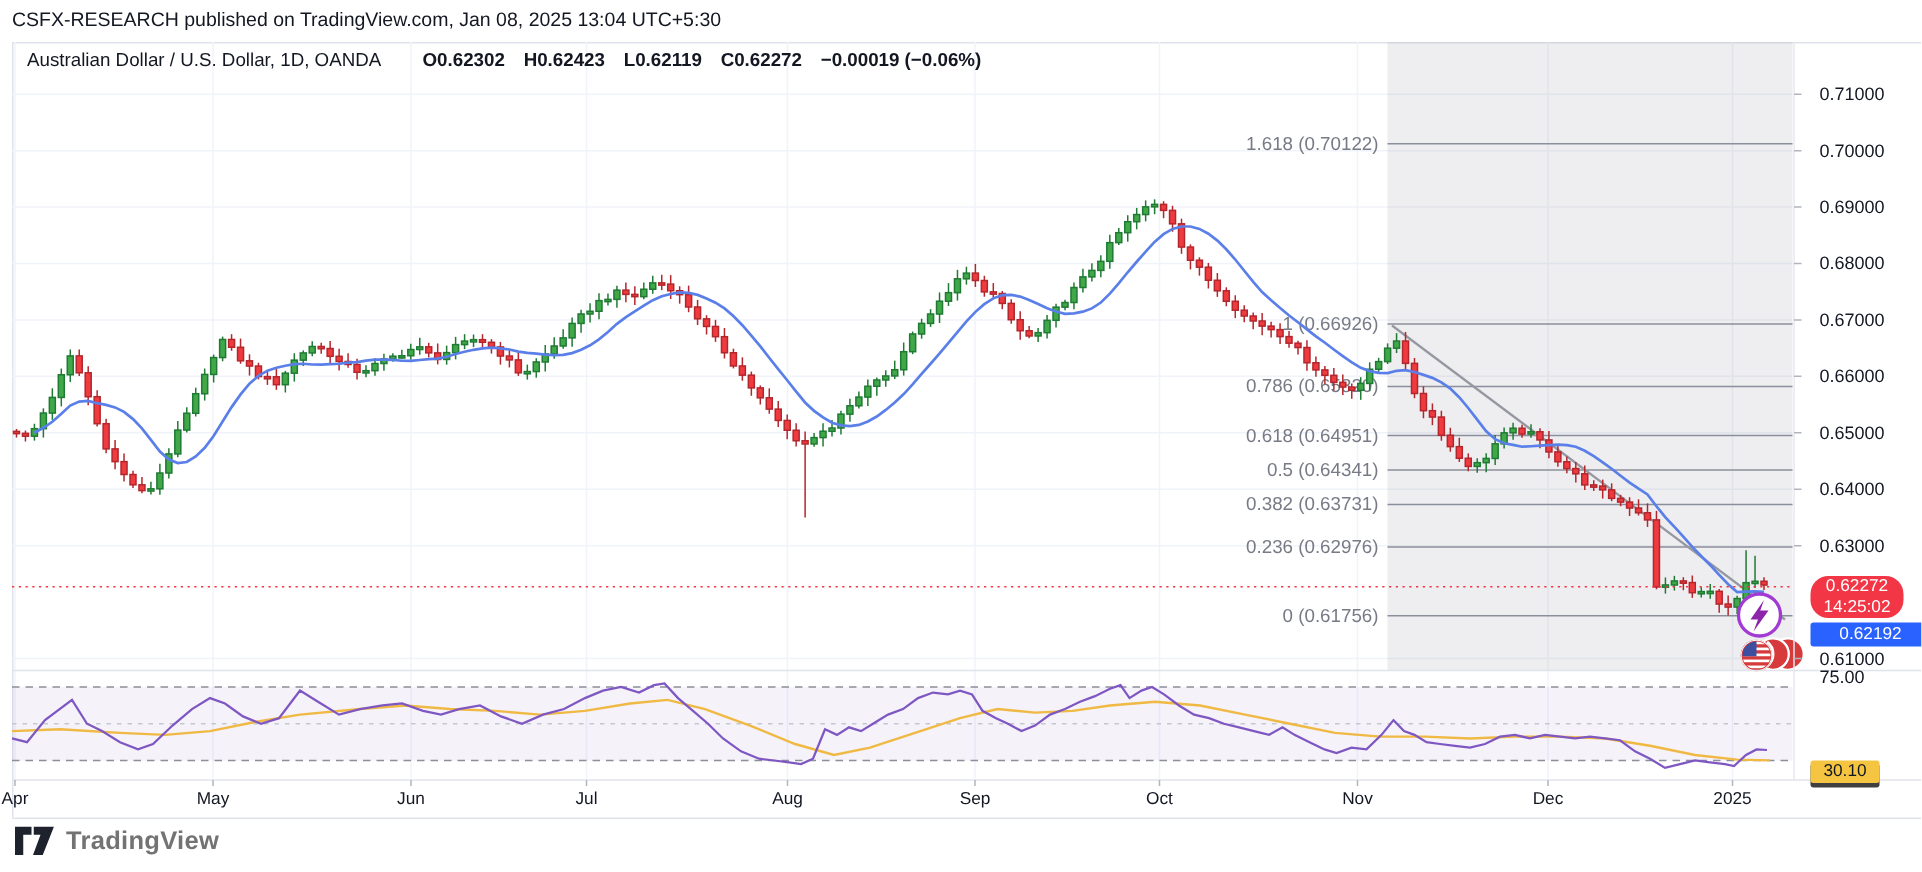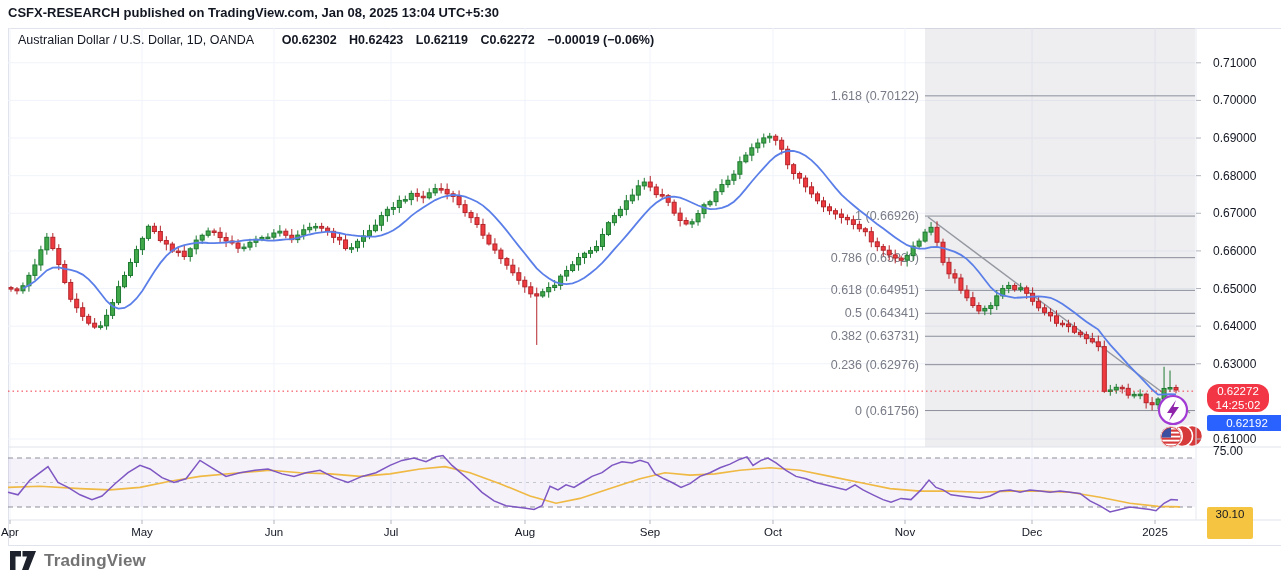--- a/index.html
+++ b/index.html
@@ -1,32 +1,32 @@
 <!DOCTYPE html>
 <html><head>
 <meta charset="utf-8">
 <style>
   html,body{margin:0;padding:0;background:#ffffff;}
   body{font-family:"Liberation Sans",sans-serif;color:#131722;}
   #stage{position:relative;width:1281px;height:581px;background:#fff;overflow:hidden;}
   .abs{position:absolute;}
   
-  #attribution{left:8px;top:5px;font-size:13px;font-weight:700;letter-spacing:0;color:#131722;}
+  #attribution{left:8px;top:5px;font-size:13px;font-weight:400;letter-spacing:0;color:#131722;}
   
   .frame-line{background:#e0e3eb;}
   
   #symbol-header{left:18px;top:33px;font-size:12.5px;font-weight:700;color:#131722;white-space:nowrap;}
   #symbol-header .part{margin-right:9px;font-weight:700;text-align:center;}
   #symbol-header .title{font-weight:400;margin-right:24px;}
   
   .badge{position:absolute;left:1207px;color:#fff;font-size:11.5px;text-align:center;border-radius:2px;}
   #last-price-badge{top:384px;width:62px;height:28px;line-height:14px;background:#f23645;border-radius:12px;}
   #ma-price-badge{top:415px;width:80px;height:16px;line-height:16px;background:#2962ff;}
   #rsi-badge{top:509px;width:46px;height:16px;line-height:16px;background:#404040;}
-  #rsi-ma-badge{top:507px;width:46px;height:32px;line-height:15px;background:#f5c542;color:#131722;}
+  #rsi-ma-badge{top:507px;width:46px;height:15px;line-height:15px;background:#f5c542;color:#131722;}
   
   #footer{left:10px;top:551px;display:flex;align-items:center;gap:8px;}
   #footer .logo-text{font-size:17px;font-weight:700;color:#737373;letter-spacing:.2px;}
   
   text{font-family:"Liberation Sans",sans-serif;}
 </style>
 </head>
 <body>
 
 <div id="stage">

